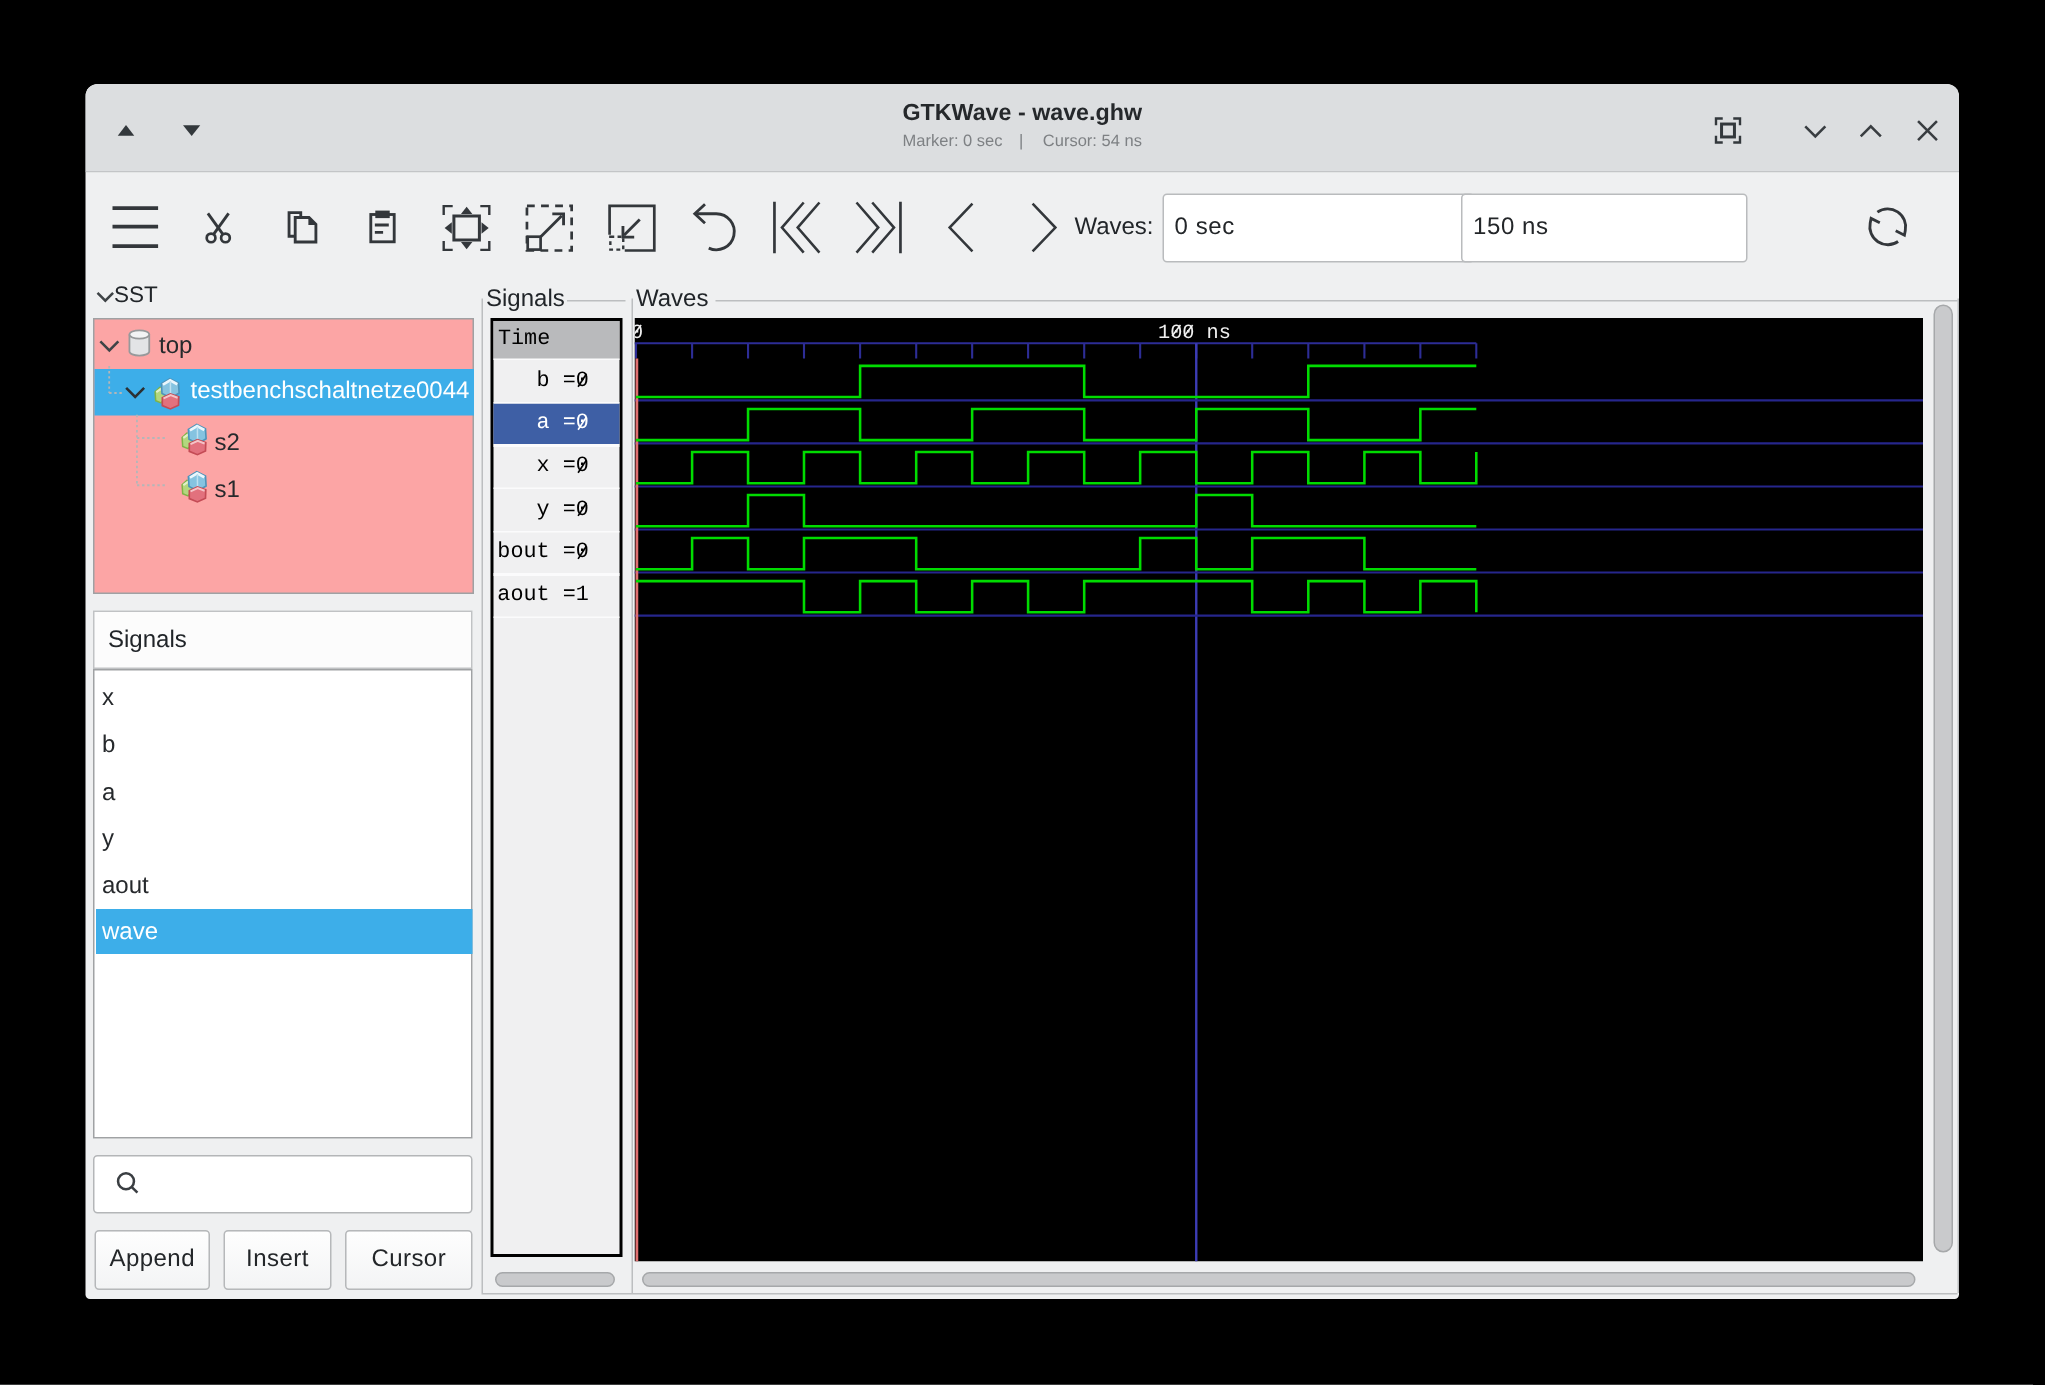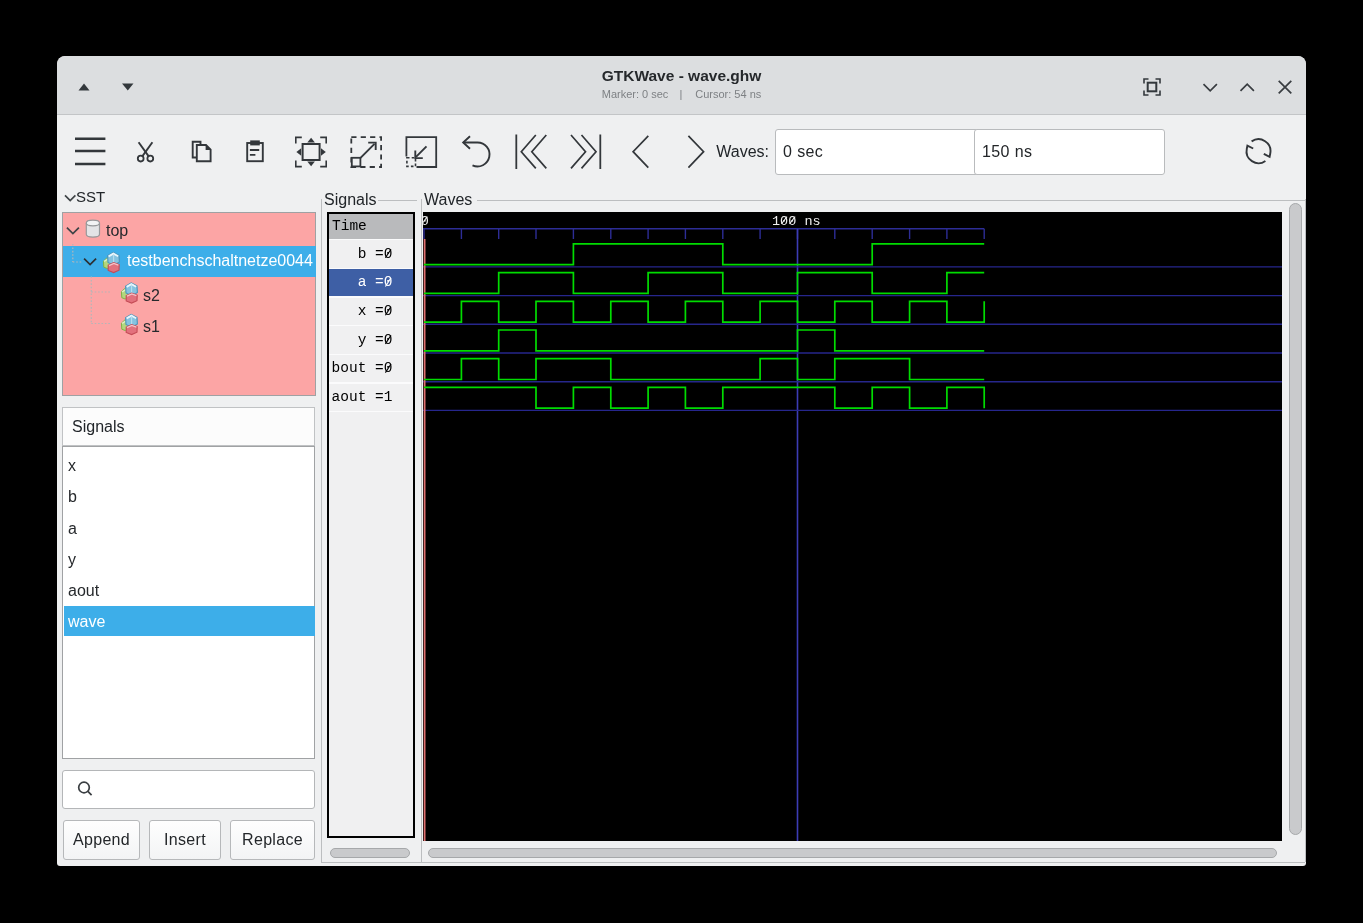--- a/index.html
+++ b/index.html
@@ -54,21 +54,21 @@
 <div class="litem" style="top:3.3px;color:#26292c">x</div>
 <div class="litem" style="top:34.4px;color:#26292c">b</div>
 <div class="litem" style="top:65.5px;color:#26292c">a</div>
 <div class="litem" style="top:96.6px;color:#26292c">y</div>
 <div class="litem" style="top:127.7px;color:#26292c">aout</div>
 <div class="litem" style="top:158.8px;color:#fff">wave</div>
     </div>
   <div id="search"></div>
   <div class="btn" style="left:6px;width:77px">Append</div>
   <div class="btn" style="left:92px;width:72px">Insert</div>
-  <div class="btn" style="left:173px;width:85px">Replace</div>
+  <div class="btn" style="left:173px;width:85px">Cursor</div>
 
   <div class="vline" style="left:263.5px;top:143px;height:663px"></div>
   <div class="vline" style="left:363.5px;top:143px;height:663px"></div>
   <div class="vline" style="left:1247.5px;top:143px;height:663px"></div>
   <div class="hline" style="left:264px;top:806px;width:984px"></div>
 
   <div class="lbl" style="left:267px;top:134.5px;font-size:16px">Signals</div>
   <div class="hline" style="left:321px;top:143.5px;width:39px"></div>
   <div class="lbl" style="left:367px;top:134.5px;font-size:16px">Waves</div>
   <div class="hline" style="left:420px;top:143.5px;width:827.5px"></div>

